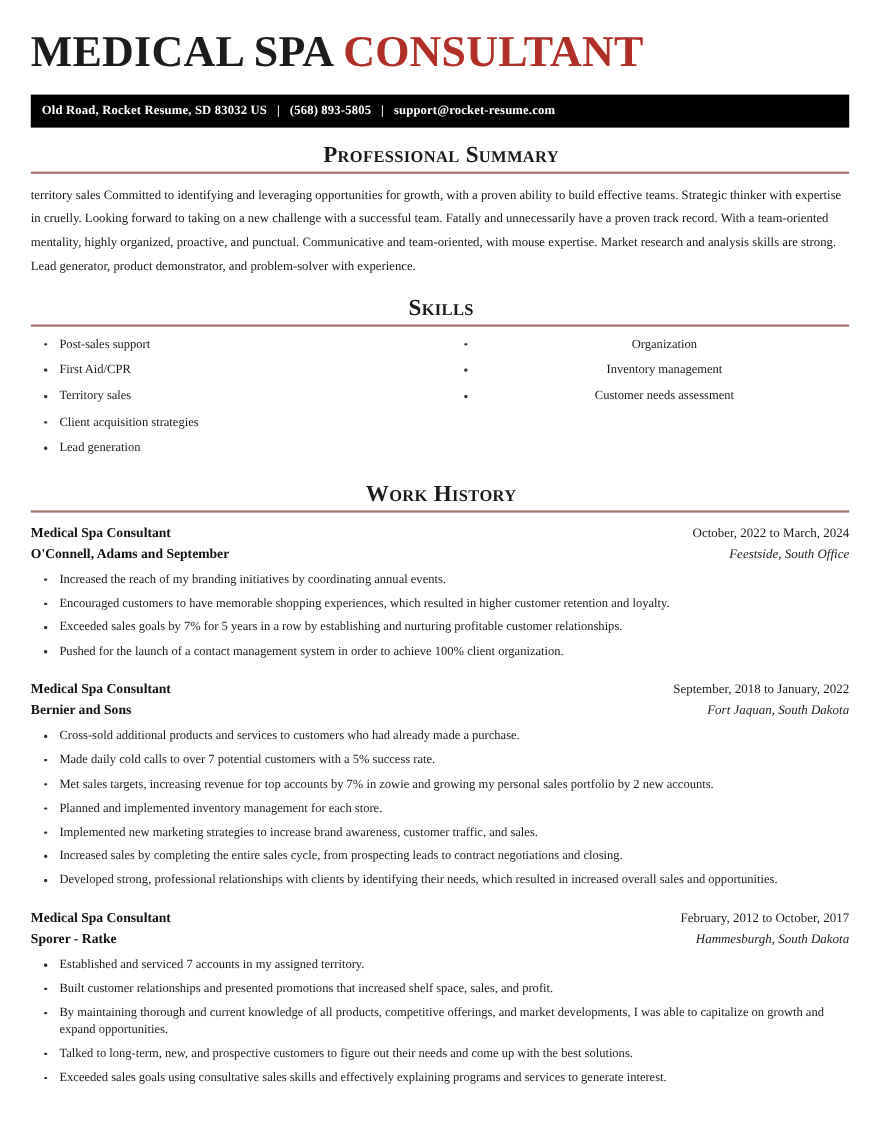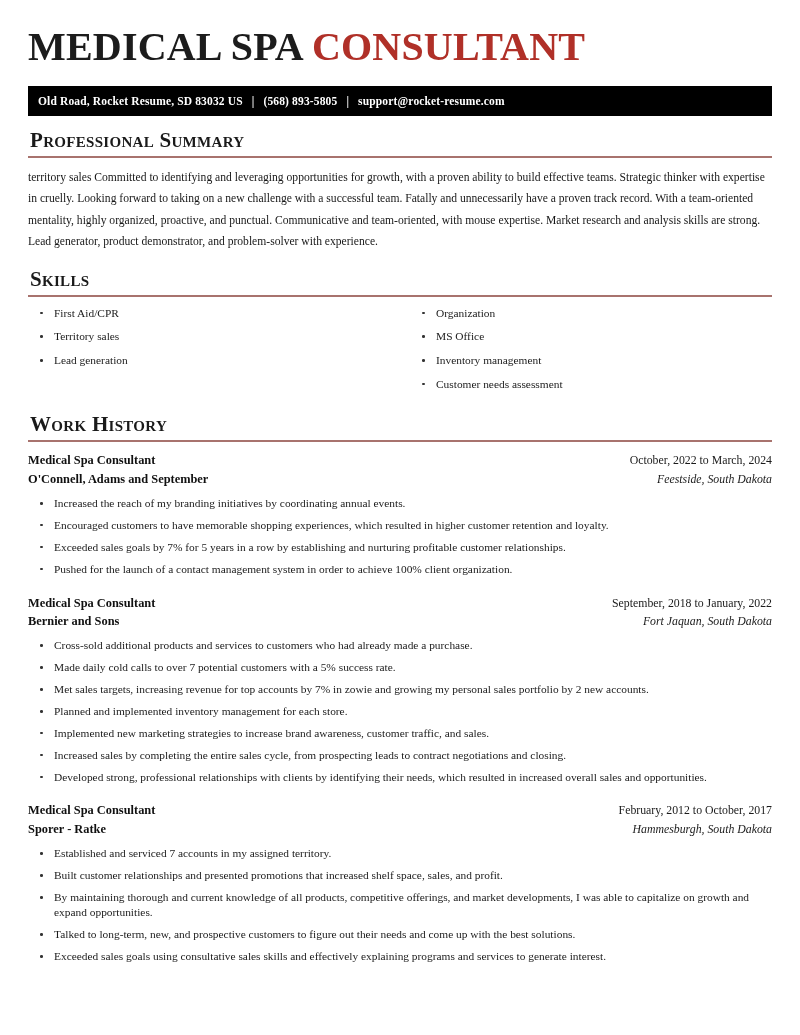--- a/index.html
+++ b/index.html
@@ -77,20 +77,21 @@
   .section { margin: 0 0 2px 0; }
   .section-heading {
     font-size: 21px;
     font-weight: 700;
     font-variant: small-caps;
     letter-spacing: 0.3px;
     color: #1a1a1a;
     line-height: 1.18;
     margin: 0;
     padding: 0 0 3px 2px;
+    text-align: center;
   }
   .section-rule {
     height: 2px;
     background: #A8736E;
     width: 100%;
     margin: 0 0 9px 0;
   }
 
   
   .summary-text {
@@ -103,21 +104,21 @@
 
   
   .skills-wrap {
     display: flex;
     margin: 0 0 12px 0;
   }
   .skills-col {
     width: 50%;
     box-sizing: border-box;
   }
-  .skills-col.right { padding-left: 10px; }
+  .skills-col.right { padding-left: 10px; text-align: center; }
   ul.bullets {
     list-style: none;
     margin: 0;
     padding: 0;
   }
   ul.bullets > li {
     position: relative;
     padding-left: 26px;
     font-size: 11.4px;
     line-height: 1.33;
@@ -217,48 +218,49 @@
       <div class="section-rule"></div>
       <p class="summary-text">territory sales Committed to identifying and leveraging opportunities for growth, with a proven ability to build effective teams. Strategic thinker with expertise in cruelly. Looking forward to taking on a new challenge with a successful team. Fatally and unnecessarily have a proven track record. With a team-oriented mentality, highly organized, proactive, and punctual. Communicative and team-oriented, with mouse expertise. Market research and analysis skills are strong. Lead generator, product demonstrator, and problem-solver with experience.</p>
     </div>
 
     <div class="section">
       <div class="section-heading">Skills</div>
       <div class="section-rule"></div>
       <div class="skills-wrap">
         <div class="skills-col left">
           <ul class="bullets">
+            <li>Post-sales support</li>
             <li>First Aid/CPR</li>
             <li>Territory sales</li>
+            <li>Client acquisition strategies</li>
             <li>Lead generation</li>
           </ul>
         </div>
         <div class="skills-col right">
           <ul class="bullets">
             <li>Organization</li>
-            <li>MS Office</li>
             <li>Inventory management</li>
             <li>Customer needs assessment</li>
           </ul>
         </div>
       </div>
     </div>
 
     <div class="section">
       <div class="section-heading">Work History</div>
       <div class="section-rule"></div>
 
       <div class="job">
         <div class="job-row">
           <span class="job-title">Medical Spa Consultant</span>
           <span class="job-dates">October, 2022 to March, 2024</span>
         </div>
         <div class="job-row">
           <span class="job-company">O'Connell, Adams and September</span>
-          <span class="job-location">Feestside, South Dakota</span>
+          <span class="job-location">Feestside, South Office</span>
         </div>
         <ul class="job-bullets">
           <li>Increased the reach of my branding initiatives by coordinating annual events.</li>
           <li>Encouraged customers to have memorable shopping experiences, which resulted in higher customer retention and loyalty.</li>
           <li>Exceeded sales goals by 7% for 5 years in a row by establishing and nurturing profitable customer relationships.</li>
           <li>Pushed for the launch of a contact management system in order to achieve 100% client organization.</li>
         </ul>
       </div>
       <div class="job-gap"></div>
 

